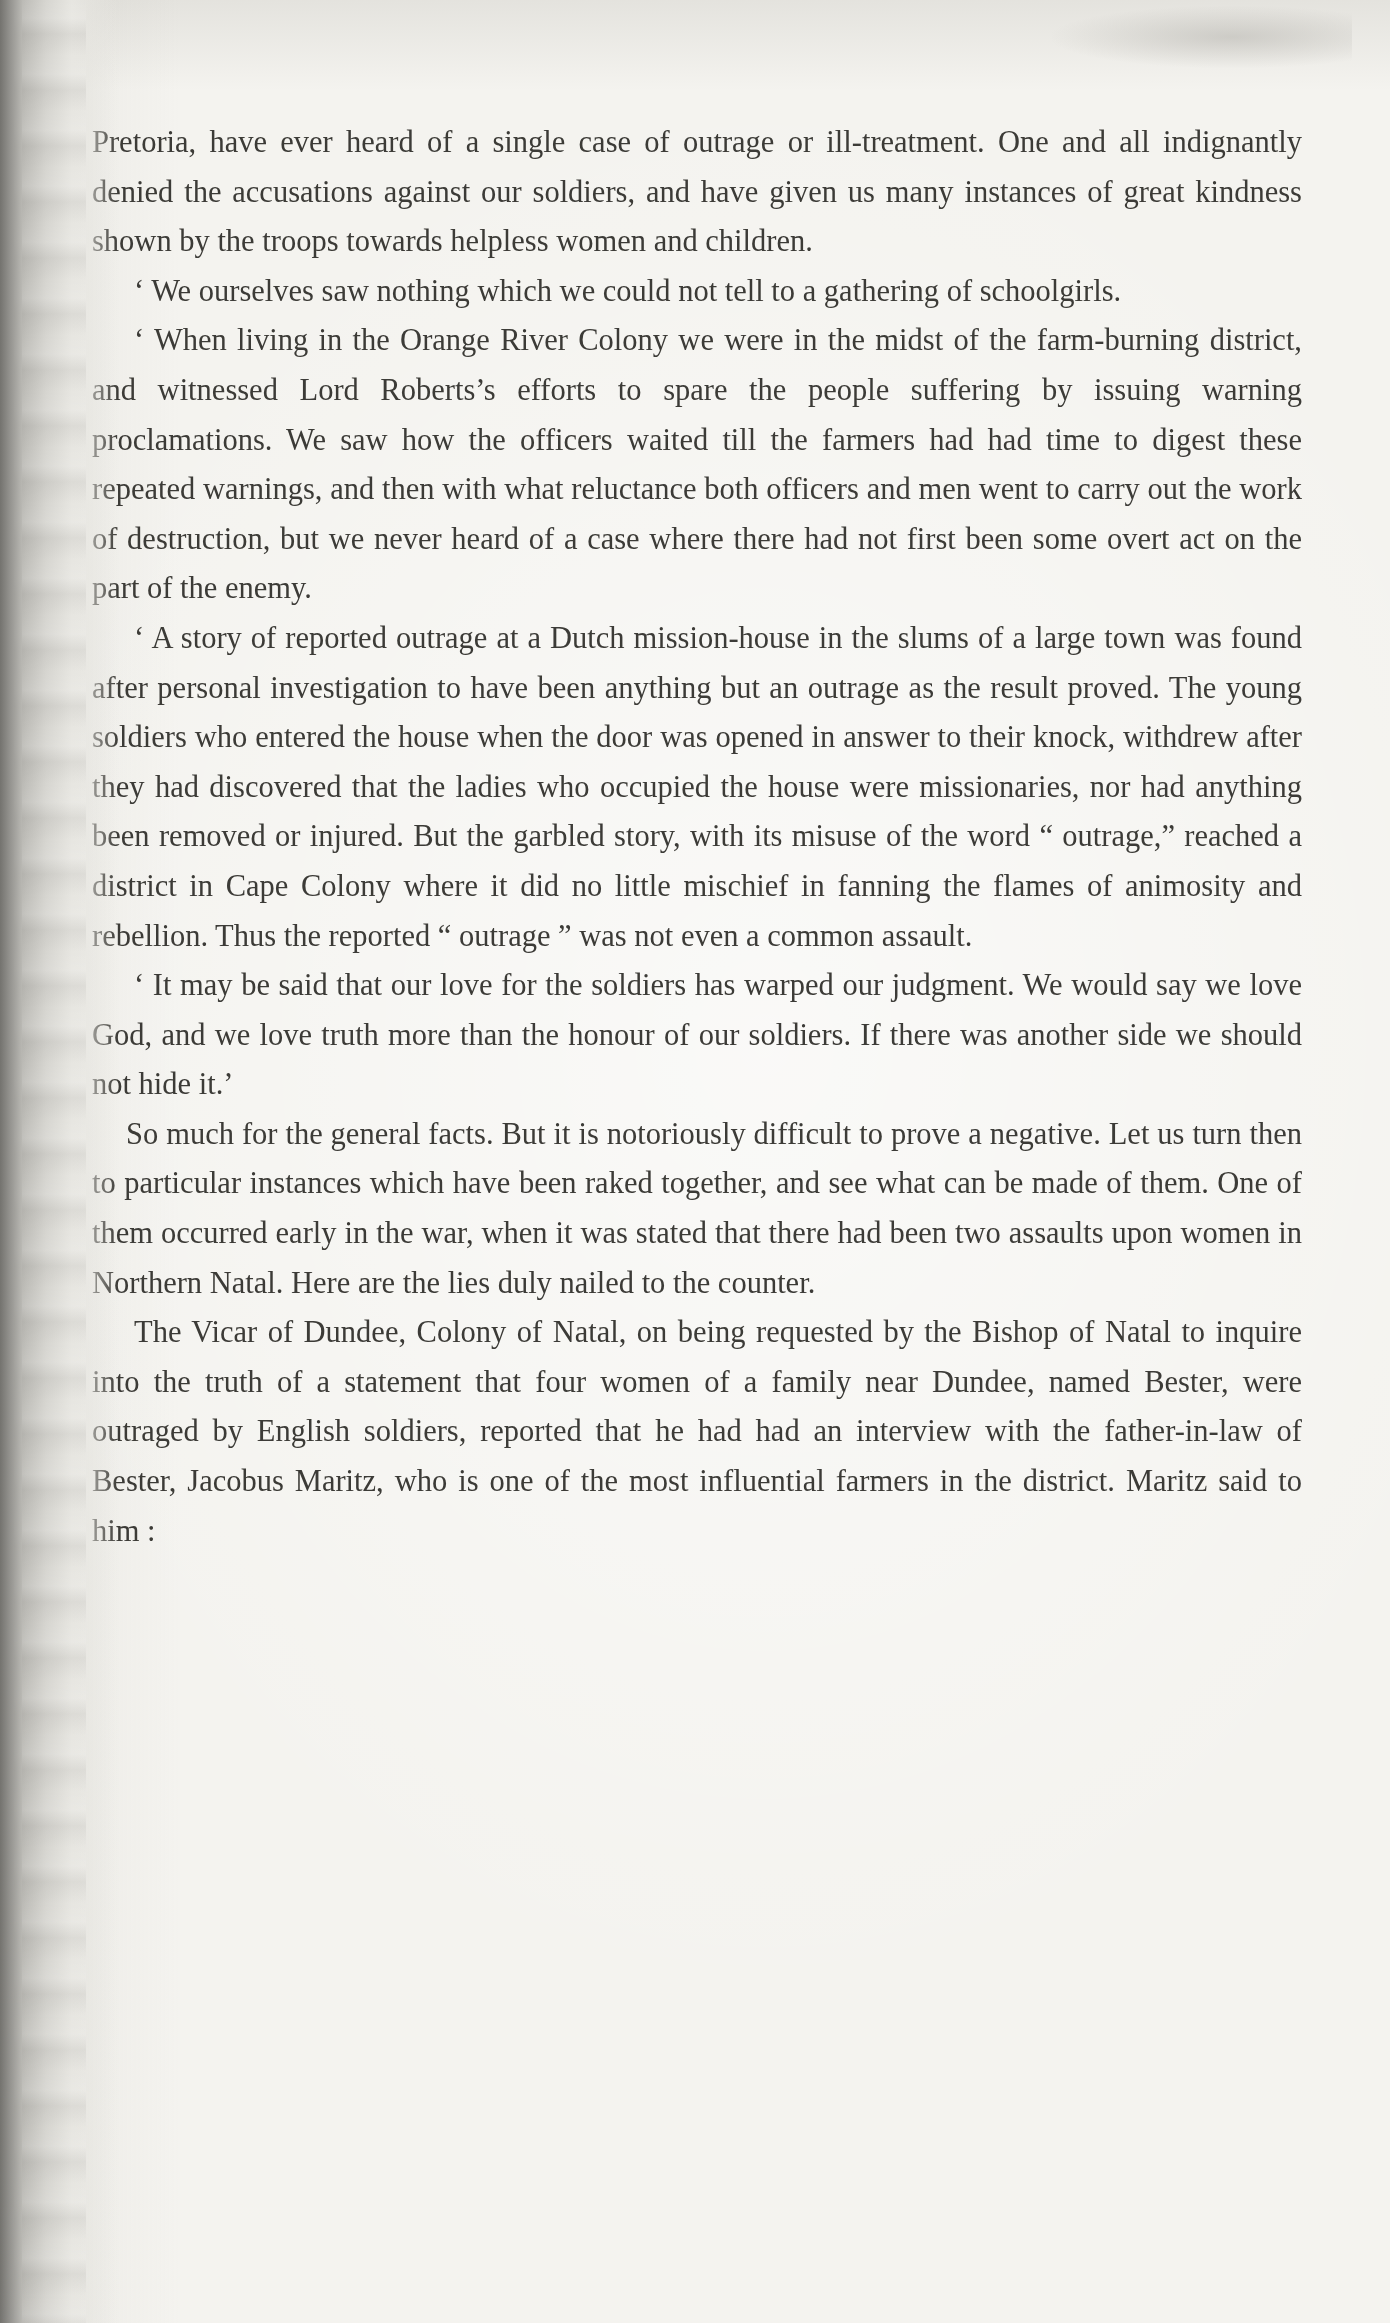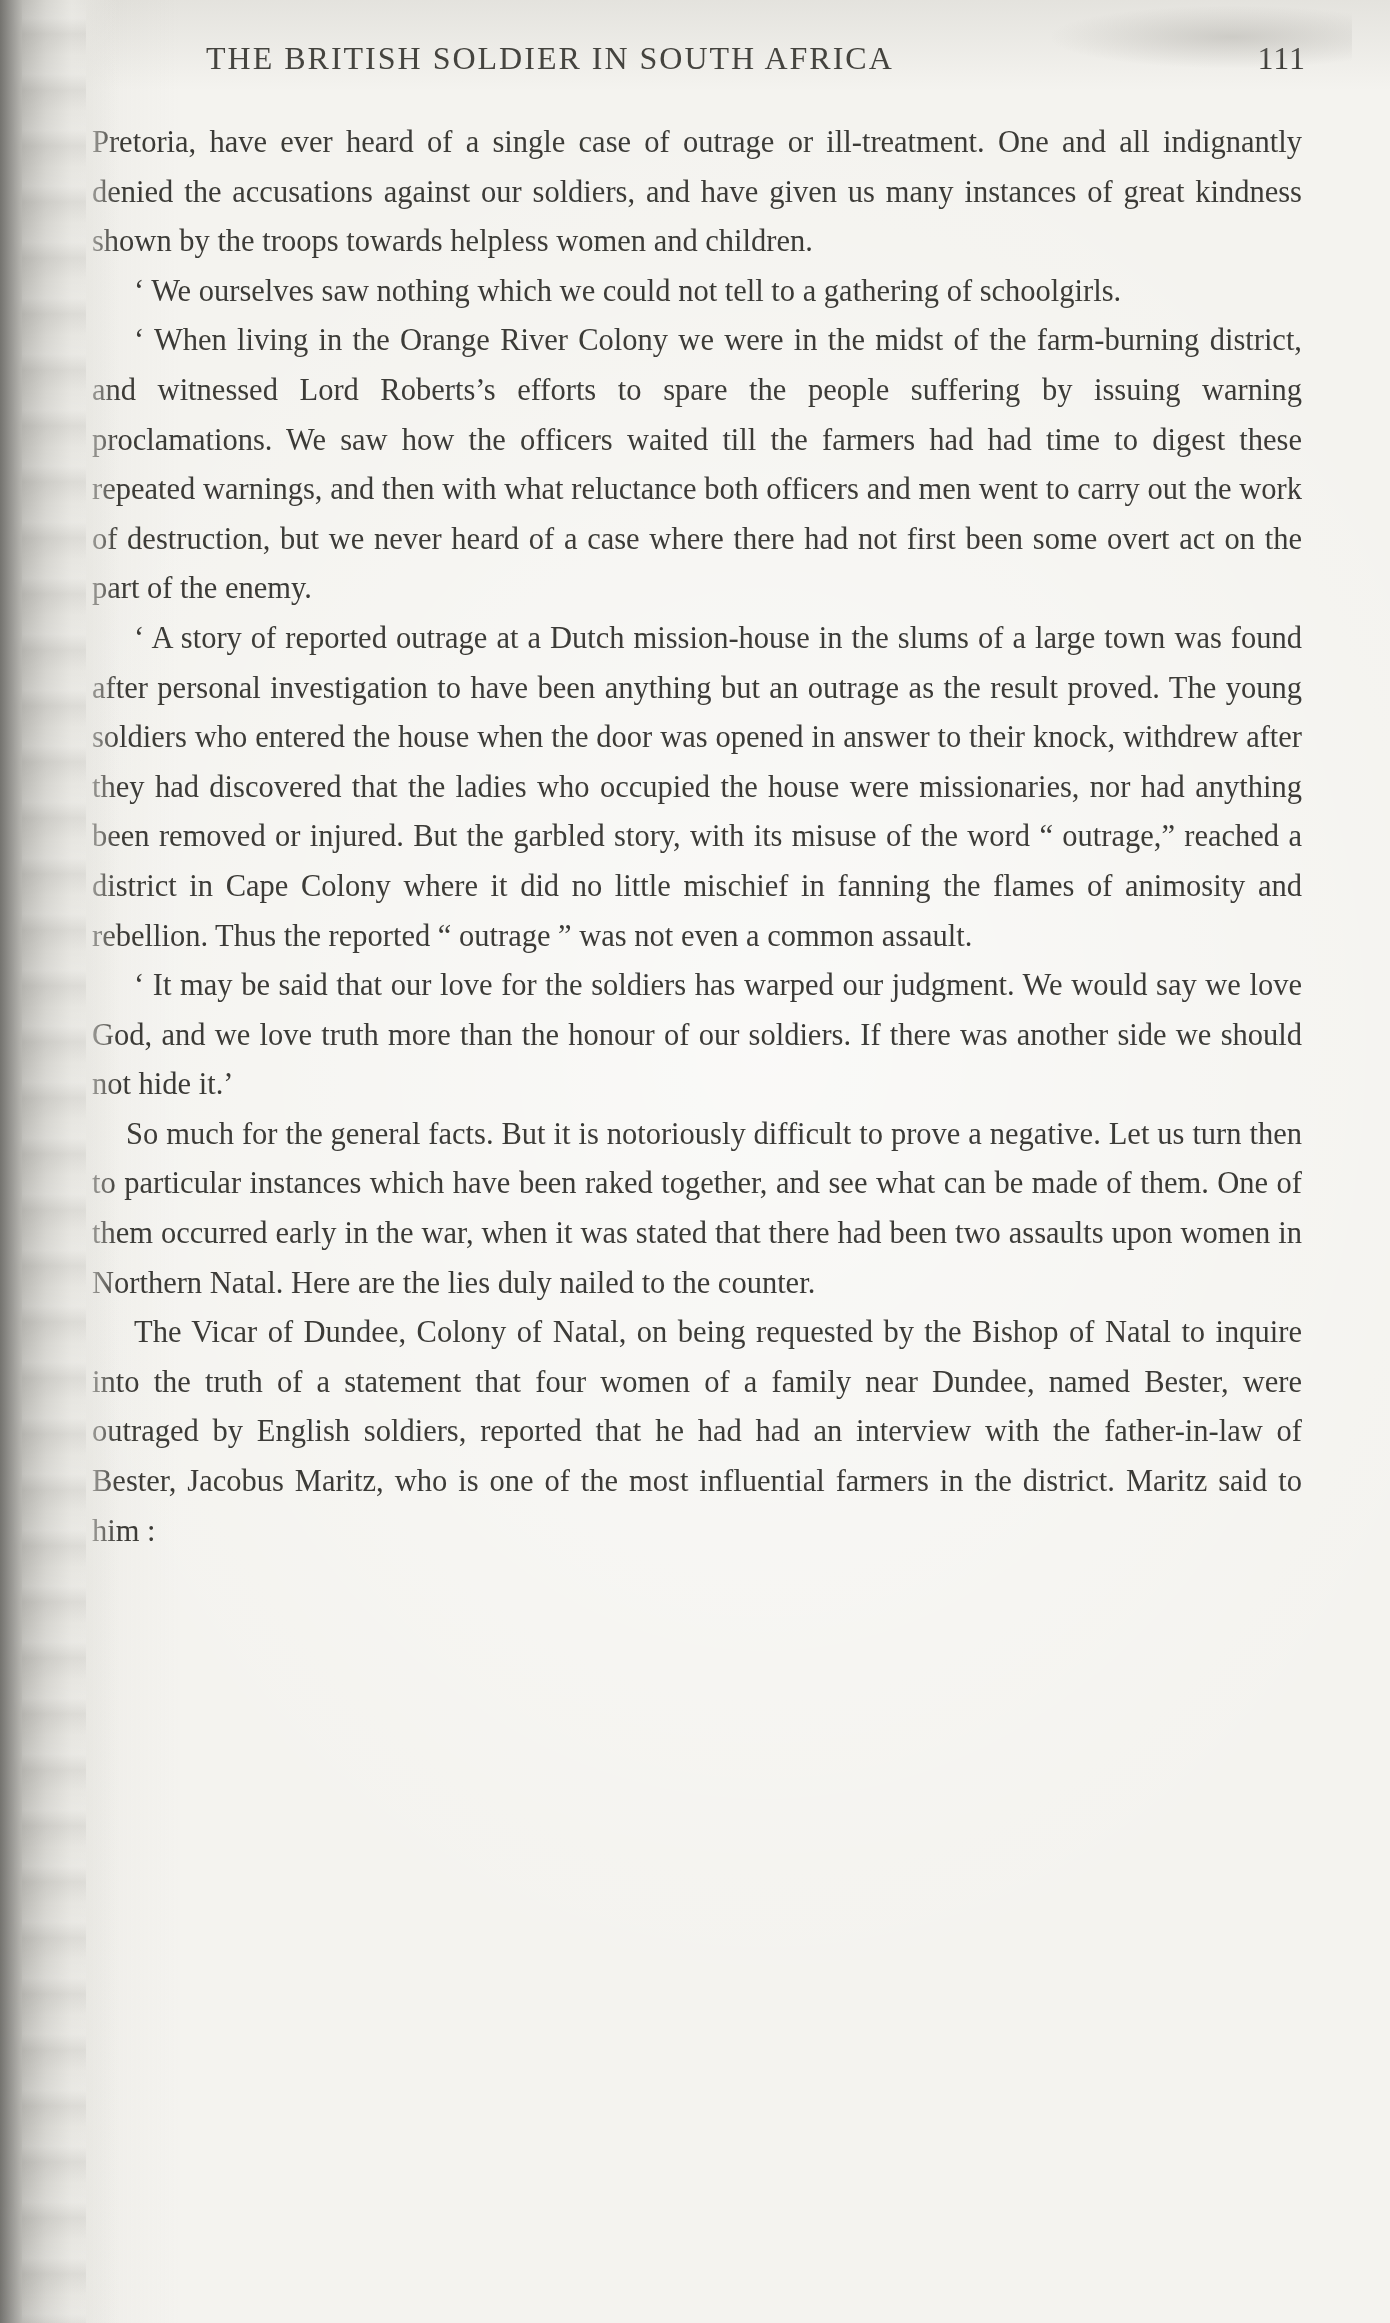--- a/index.html
+++ b/index.html
@@ -153,24 +153,20 @@
   }
 </style>
 </head>
 <body>
 
 <div class="page">
   <div class="paper-tone"></div>
 
   <div class="content">
 
-    <div class="running-head">
-      <span class="rh-title">THE BRITISH SOLDIER IN SOUTH AFRICA</span>
-      <span class="rh-page">111</span>
-    </div>
 
     <div class="body-text">
       <p>Pretoria, have ever heard of a single case of outrage or ill-treatment. One and all indignantly denied the accusations against our soldiers, and have given us many instances of great kindness shown by the troops towards helpless women and children.</p>
       <p class="indent">‘ We ourselves saw nothing which we could not tell to a gathering of schoolgirls.</p>
       <p class="indent">‘ When living in the Orange River Colony we were in the midst of the farm-burning district, and witnessed Lord Roberts’s efforts to spare the people suffering by issuing warning proclamations. We saw how the officers waited till the farmers had had time to digest these repeated warnings, and then with what reluctance both officers and men went to carry out the work of destruction, but we never heard of a case where there had not first been some overt act on the part of the enemy.</p>
       <p class="indent">‘ A story of reported outrage at a Dutch mission-house in the slums of a large town was found after personal investigation to have been anything but an outrage as the result proved. The young soldiers who entered the house when the door was opened in answer to their knock, withdrew after they had discovered that the ladies who occupied the house were missionaries, nor had anything been removed or injured. But the garbled story, with its misuse of the word “ outrage,” reached a district in Cape Colony where it did no little mischief in fanning the flames of animosity and rebellion. Thus the reported “ outrage ” was not even a common assault.</p>
       <p class="indent">‘ It may be said that our love for the soldiers has warped our judgment. We would say we love God, and we love truth more than the honour of our soldiers. If there was another side we should not hide it.’</p>
       <p class="indent-sm">So much for the general facts. But it is notoriously difficult to prove a negative. Let us turn then to particular instances which have been raked together, and see what can be made of them. One of them occurred early in the war, when it was stated that there had been two assaults upon women in Northern Natal. Here are the lies duly nailed to the counter.</p>
       <p class="indent">The Vicar of Dundee, Colony of Natal, on being requested by the Bishop of Natal to inquire into the truth of a statement that four women of a family near Dundee, named Bester, were outraged by English soldiers, reported that he had had an interview with the father-in-law of Bester, Jacobus Maritz, who is one of the most influential farmers in the district. Maritz said to him :</p>
     </div>

